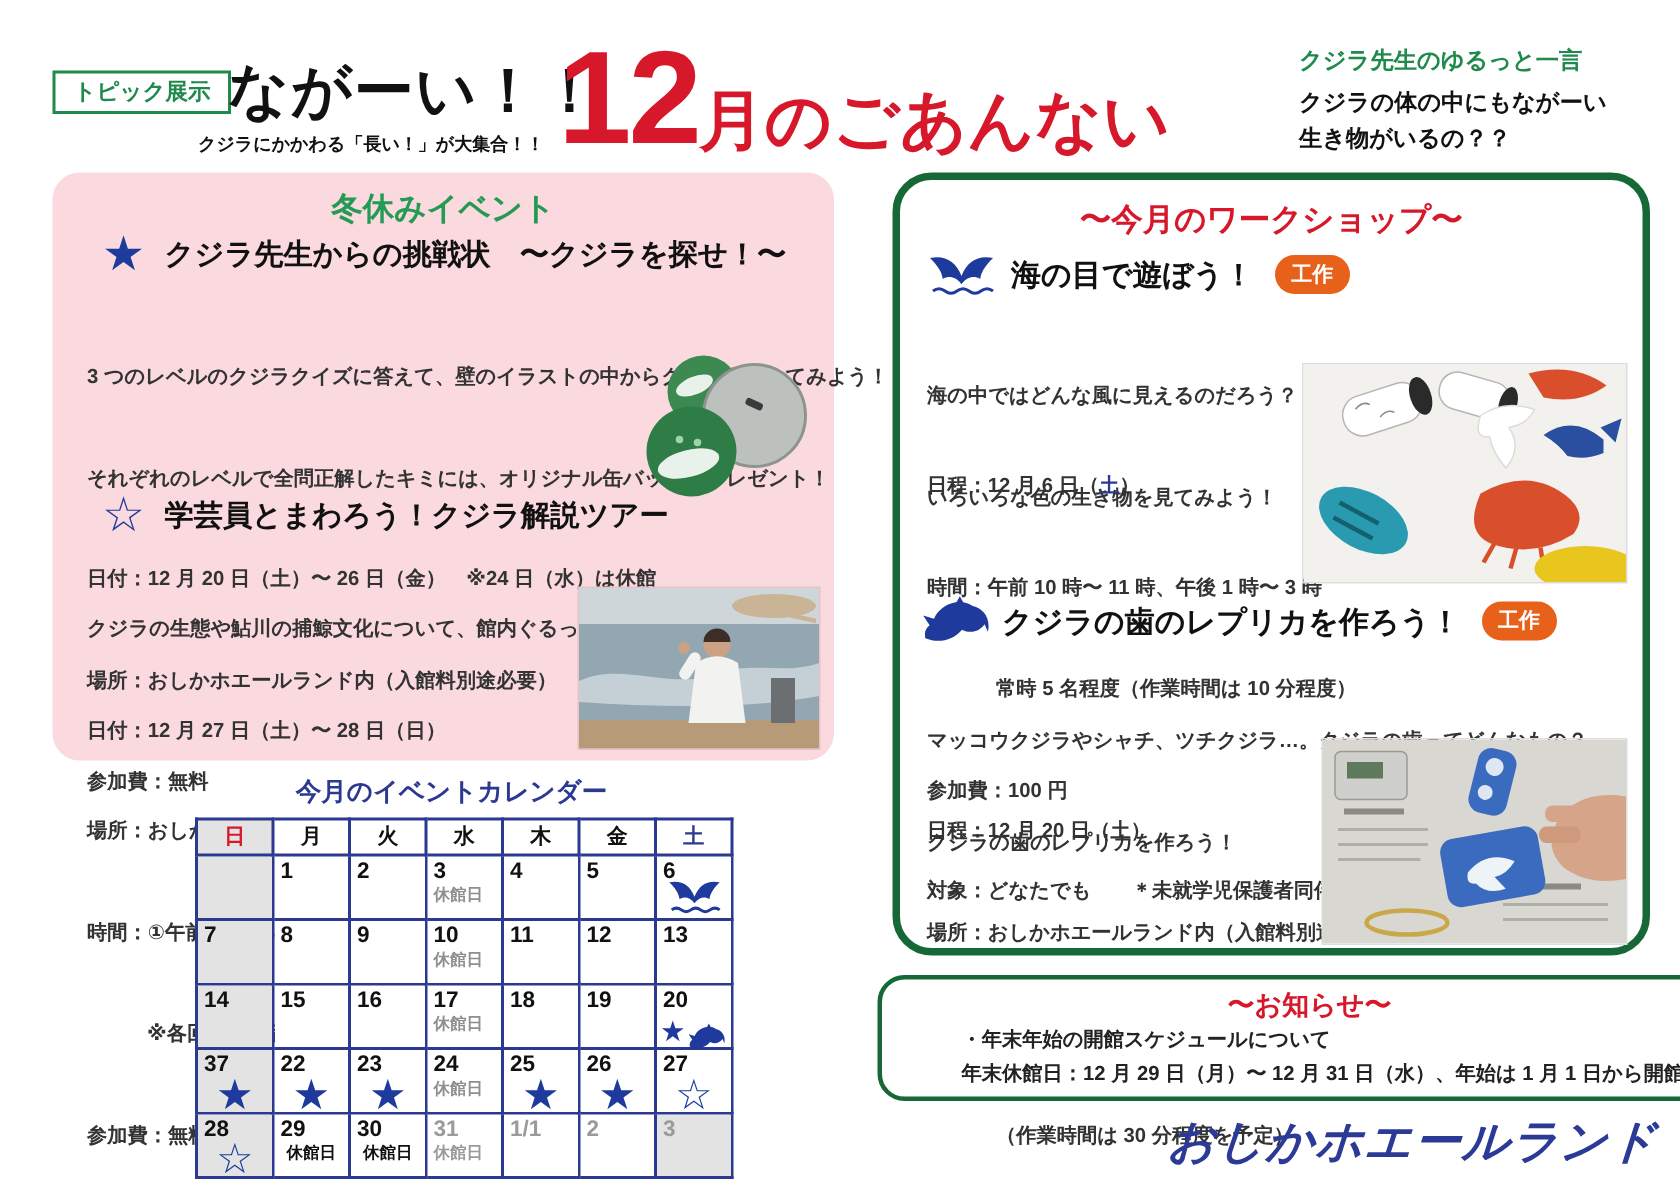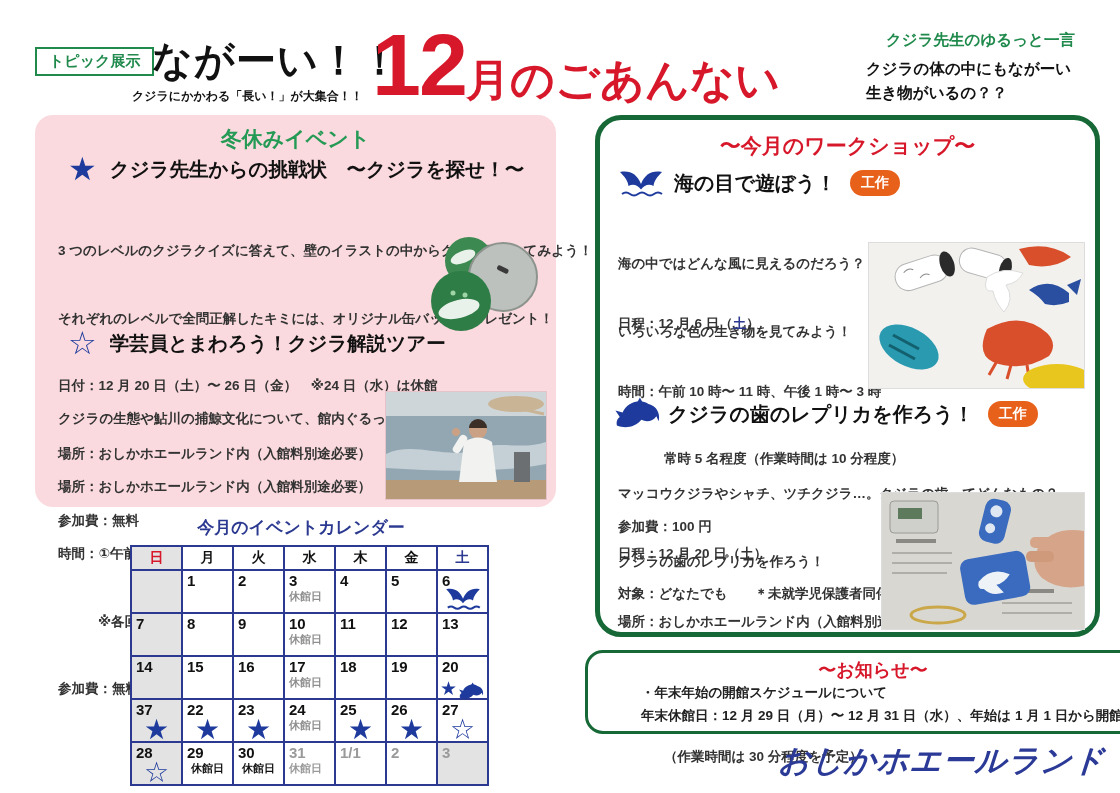--- a/index.html
+++ b/index.html
@@ -8,21 +8,21 @@
 
   
   .topic-badge{position:absolute;left:35px;top:47px;border:2.5px solid #1f8a4c;color:#1f8a4c;
 0               border-radius:15px;padding:3px 12px;font-size:15px;font-weight:800;background:#fff;}
   .topic-title{position:absolute;left:152px;top:33px;font-size:40px;font-weight:900;color:#111;letter-spacing:1px;}
   .topic-sub{position:absolute;left:132px;top:88px;font-size:12px;font-weight:800;color:#111;}
   .main-title{position:absolute;left:372px;top:14px;display:flex;align-items:baseline;color:#d7182b;}
   .main-title .num{font-size:88px;font-weight:800;letter-spacing:-2px;}
   .main-title .rest{font-size:44px;font-weight:800;text-align:center;}
   .note-block{position:absolute;left:866px;top:30px;width:250px;}
-  .note-title{color:#1f8a4c;font-size:15.5px;font-weight:800;margin-left:20px;}
+  .note-title{color:#1f8a4c;font-size:15.5px;font-weight:800;}
   .note-line{color:#111;font-size:15.5px;font-weight:800;line-height:22px;margin-top:2px;}
   .note-line.first{margin-top:7px;}
 
   
   .panel-pink{position:absolute;left:35px;top:115px;width:521px;height:392px;background:#fadade;border-radius:18px;}
   .pink-head{position:absolute;left:0;right:0;top:10px;text-align:center;color:#259a55;font-size:21px;font-weight:800;}
   .ev-head{position:absolute;display:flex;align-items:center;gap:13px;}
   .ev1{left:33px;top:38px;} .ev2{left:33px;top:212px;}
   .ev-star{font-size:32px;color:#1d3a9c;line-height:1;}
   .ev-title{font-size:19.5px;font-weight:800;color:#111;}
@@ -120,20 +120,21 @@
       <circle cx="30" cy="58" r="2.5" fill="#9fd3a8"></circle>
       <circle cx="42" cy="60" r="2.5" fill="#9fd3a8"></circle>
     </svg>
 
     <div class="ev-head ev2">
       <span class="ev-star">☆</span>
       <span class="ev-title">学芸員とまわろう！クジラ解説ツアー</span>
     </div>
     <div class="ev-body b2">
       <div>クジラの生態や鮎川の捕鯨文化について、館内ぐるっと一周解説します。</div>
+      <div>日付：12 月 27 日（土）〜 28 日（日）</div>
       <div>場所：おしかホエールランド内（入館料別途必要）</div>
       <div>時間：①午前 11 時 30 分〜、②午後 2 時〜</div>
       <div class="indent">※各回 30 分程度を予定</div>
       <div>参加費：無料</div>
     </div>
 
     <svg class="tour-photo" width="160" height="107" viewBox="0 0 160 107">
       <rect width="160" height="107" fill="#93a7b3"></rect>
       <rect width="160" height="24" fill="#cfd6da"></rect>
       <ellipse cx="130" cy="12" rx="28" ry="8" fill="#c9b496"></ellipse>

